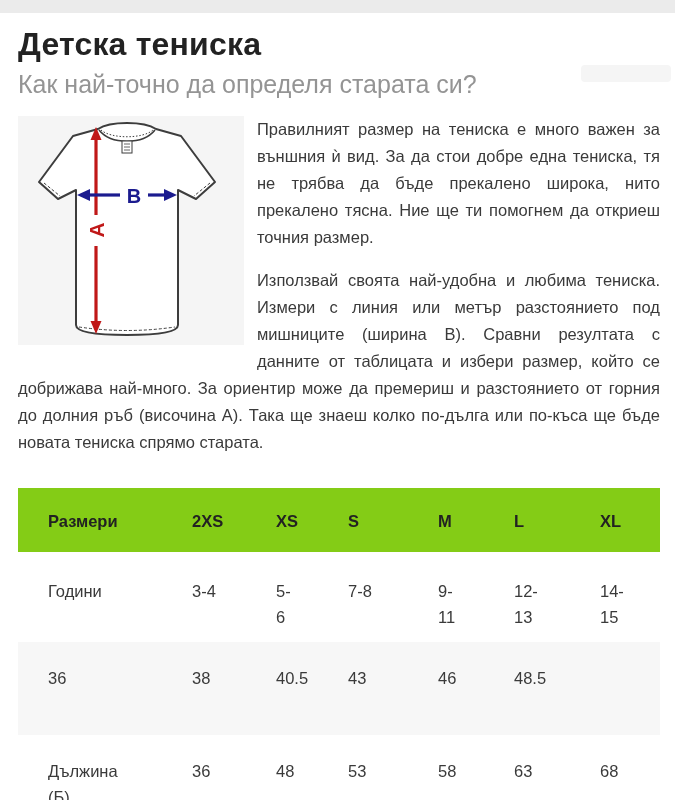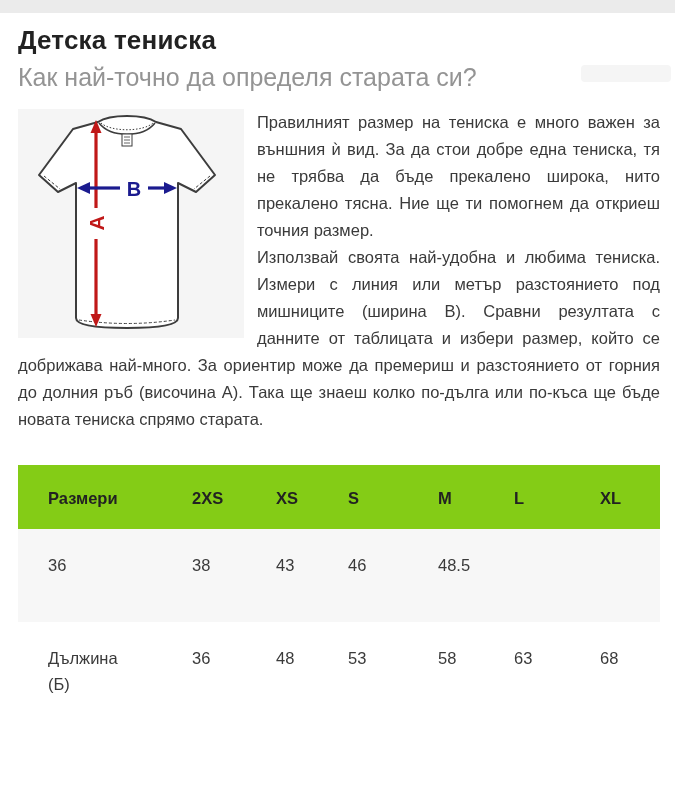--- a/index.html
+++ b/index.html
@@ -10,37 +10,37 @@
     font-family:"Liberation Sans", sans-serif;
     color:#3a3a3a;
   }
   .top-strip { height:13px; background:#ebebeb; }
   .content { position:relative; padding:0 15px 0 18px; }
   .faint-box {
     position:absolute; top:39px; right:4px;
     width:90px; height:17px; background:#f5f5f5; border-radius:4px;
   }
   h1.page-title {
-    margin:13px 0 0; font-size:26px; line-height:1.15;
+    margin:13px 0 0; font-size:32px; line-height:1.15;
     font-weight:600; color:#222222; letter-spacing:.2px;
   }
   h2.page-subtitle {
     margin:6px 0 0; font-size:25px; line-height:1.2;
     font-weight:400; color:#949494;
   }
   .intro { margin-top:17px; }
   .diagram-box {
     float:left; width:226px; height:229px;
     background:#f5f5f5; margin:0 13px 5px 0;
   }
   .intro p {
     margin:5px 0 0; font-size:16.5px; line-height:27px;
     text-align:justify; color:#3a3a3a;
   }
-  .intro p.second { margin-top:0; }
+  .intro p.second { margin-top:16px; }
   .clear { clear:both; }
   .size-table { margin-top:32px; font-size:16.5px; }
   .trow {
     display:grid;
     grid-template-columns:144px 84px 72px 90px 76px 86px 1fr;
     padding-left:30px; align-content:start;
   }
   .trow .cell { white-space:pre-line; line-height:26px; }
   .thead {
     height:64px; padding-top:20px; background:#84cc16;
@@ -103,24 +103,38 @@
     <div class="trow thead">
       <div class="cell">Размери</div>
       <div class="cell">2XS</div>
       <div class="cell">XS</div>
       <div class="cell">S</div>
       <div class="cell">M</div>
       <div class="cell">L</div>
       <div class="cell">XL</div>
     </div>
 
+    <div class="trow r-years">
+      <div class="cell">Години</div>
+      <div class="cell">3-4</div>
+      <div class="cell">5-
+6</div>
+      <div class="cell">7-8</div>
+      <div class="cell">9-
+11</div>
+      <div class="cell">12-
+13</div>
+      <div class="cell">14-
+15</div>
+    </div>
 
     <div class="trow r-width">
       <div class="cell">36</div>
       <div class="cell">38</div>
+      <div class="cell">40.5</div>
       <div class="cell">43</div>
       <div class="cell">46</div>
       <div class="cell">48.5</div>
     </div>
 
     <div class="trow r-length">
       <div class="cell">Дължина
 (Б)</div>
       <div class="cell">36</div>
       <div class="cell">48</div>

